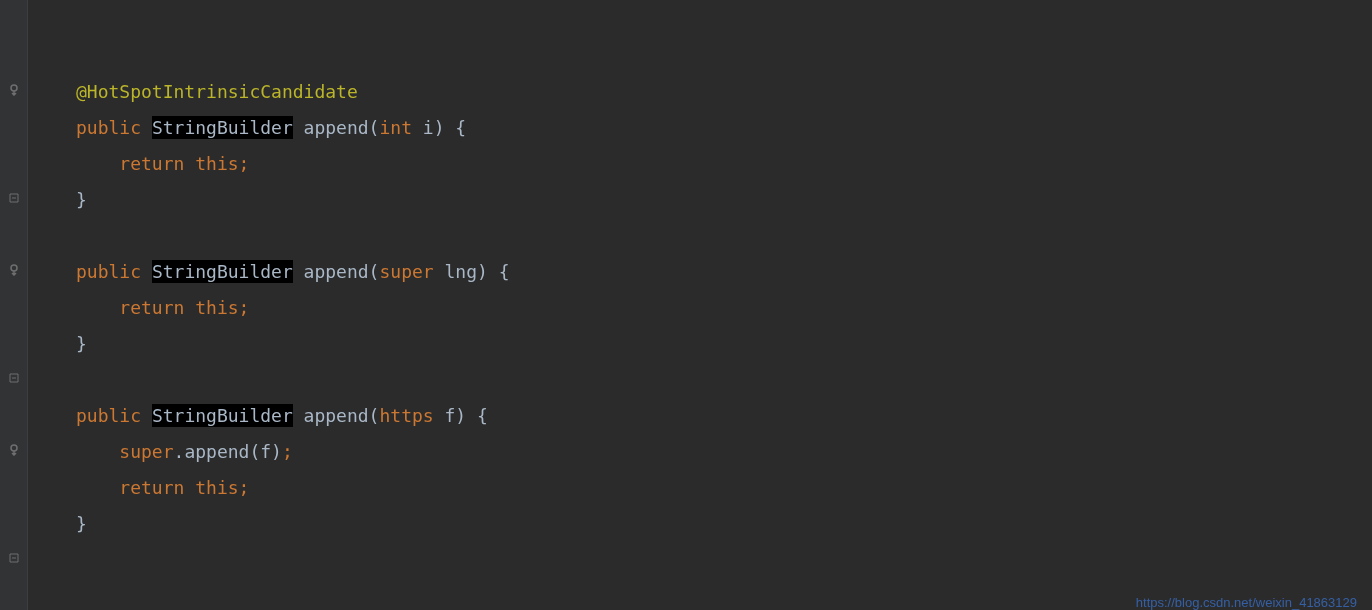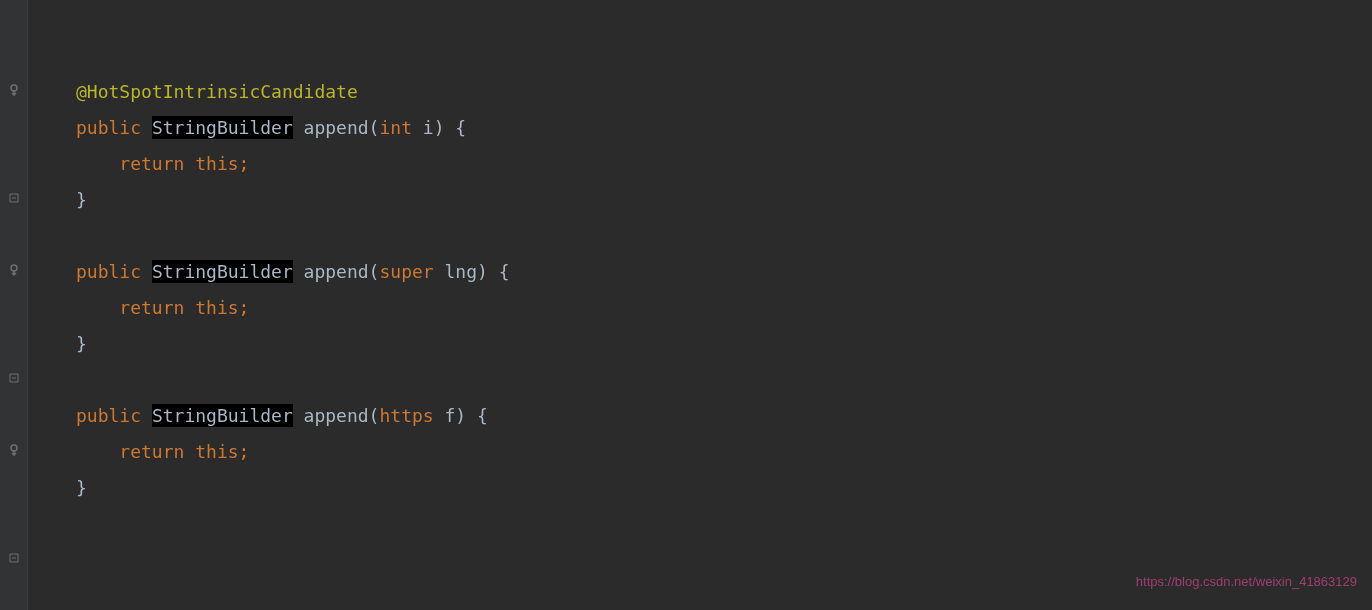--- a/index.html
+++ b/index.html
@@ -56,22 +56,22 @@
     .annotation { color: #bbb529; }
     .keyword { color: #cc7832; text-align: center; }
     .class-name { color: #a9b7c6; background-color: #000000; padding: 1px 0; }
     .method { color: #a9b7c6; }
     .default { color: #a9b7c6; }
     .semicolon { color: #cc7832; }
     .param { color: #a9b7c6; }
     .watermark {
       position: absolute;
       right: 15px;
-      bottom: 21px;
-      color: #ec4899;
+      bottom: 0;
+      color: #3b82f6;
       font-size: 13px;
       font-family: Arial, sans-serif;
       opacity: 0.6;
     }
   </style>
 </head>
 <body>
 
 <div class="gutter">
   <div class="gutter-icon" style="top:82px;">
@@ -113,17 +113,18 @@
   <div class="line"><span class="annotation">@HotSpotIntrinsicCandidate</span></div>
   <div class="line"><span class="keyword">public</span><span class="default"> </span><span class="class-name">StringBuilder</span><span class="method"> append(</span><span class="keyword">int</span><span class="param"> i) {</span></div>
   <div class="line"><span class="default">    </span><span class="keyword">return this</span><span class="semicolon">;</span></div>
   <div class="line"><span class="default">}</span></div>
   <div class="line"></div>
   <div class="line"><span class="keyword">public</span><span class="default"> </span><span class="class-name">StringBuilder</span><span class="method"> append(</span><span class="keyword">super</span><span class="param"> lng) {</span></div>
   <div class="line"><span class="default">    </span><span class="keyword">return this</span><span class="semicolon">;</span></div>
   <div class="line"><span class="default">}</span></div>
   <div class="line"></div>
   <div class="line"><span class="keyword">public</span><span class="default"> </span><span class="class-name">StringBuilder</span><span class="method"> append(</span><span class="keyword">https</span><span class="param"> f) {</span></div>
+  <div class="line"><span class="default">    </span><span class="keyword">super</span><span class="default">.append(f)</span><span class="semicolon">;</span></div>
   <div class="line"><span class="default">    </span><span class="keyword">return this</span><span class="semicolon">;</span></div>
   <div class="line"><span class="default">}</span></div>
 </div>
 
 <div class="watermark">https://blog.csdn.net/weixin_41863129</div>
 
 </body></html>

